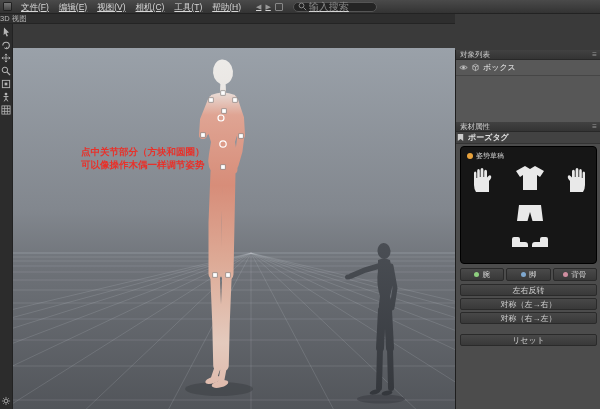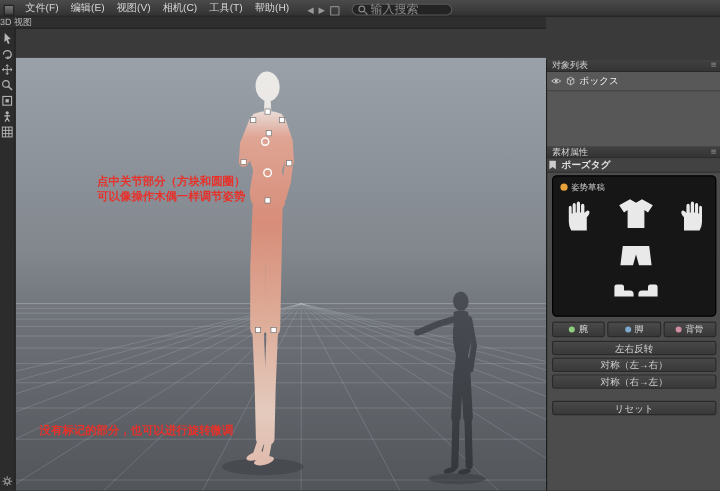--- a/index.html
+++ b/index.html
@@ -2,21 +2,21 @@
 <html><head>
 <meta charset="utf-8">
 <style>
   * { margin:0; padding:0; box-sizing:border-box; font-family:"Liberation Sans", sans-serif; }
   html,body { background:#222; }
   .window { position:relative; width:600px; height:409px; background:#3a3a3a; overflow:hidden; }
 
   
   .menubar { position:absolute; left:0; top:0; width:600px; height:14px;
     background:linear-gradient(#4a4a4a,#333); border-bottom:1px solid #222;
-    display:flex; align-items:flex-end; font-size:8.5px; color:#d6d6d6; }
+    display:flex; align-items:center; font-size:8.5px; color:#d6d6d6;text-decoration:underline; }
   .appicon { width:9px; height:9px; margin:0 4px 0 3px; background:linear-gradient(#777,#444); border:1px solid #222; border-radius:1px; }
   .menu-item { padding:0 5px; line-height:14px; cursor:default; }
   .navarrows { display:flex; gap:4px; margin-left:10px; color:#999; font-size:7px; align-items:center; }
   .navbtn { cursor:default; }
   .histicon { width:8px; height:8px; border:1px solid #888; border-radius:1px; }
   .searchbox { margin-left:10px; width:84px; height:10px; background:#242424; border:1px solid #555;
     border-radius:5px; display:flex; align-items:center; padding:0 4px; gap:2px; }
   .searchbox input { flex:1; background:transparent; border:none; outline:none; color:#999; font-size:10px; width:60px; }
   .searchbox input::placeholder { color:#8a8a8a; }
 
@@ -248,21 +248,20 @@
         <rect x="212.8" y="224.8" width="4.4" height="4.4"></rect>
         <circle cx="210" cy="96" r="3.2" fill="none" stroke="#fff" stroke-width="1.2"></circle>
         <circle cx="208" cy="70" r="3" fill="none" stroke="#fff" stroke-width="1.2"></circle>
       </g>
     </svg>
 
     <div class="annot annot1" style="color: rgb(232, 49, 42);">
       <div>点中关节部分（方块和圆圈）</div>
       <div>可以像操作木偶一样调节姿势</div>
     </div>
-    <div class="annot annot2" style="color: rgb(232, 49, 42);">没有标记的部分，也可以进行旋转微调</div>
   </div>
 
   <div class="rpanel">
 
     <div class="phead" style="top:0;">
       <span>对象列表</span>
       <span class="m">≡</span>
     </div>
 
     <div class="objlist">

